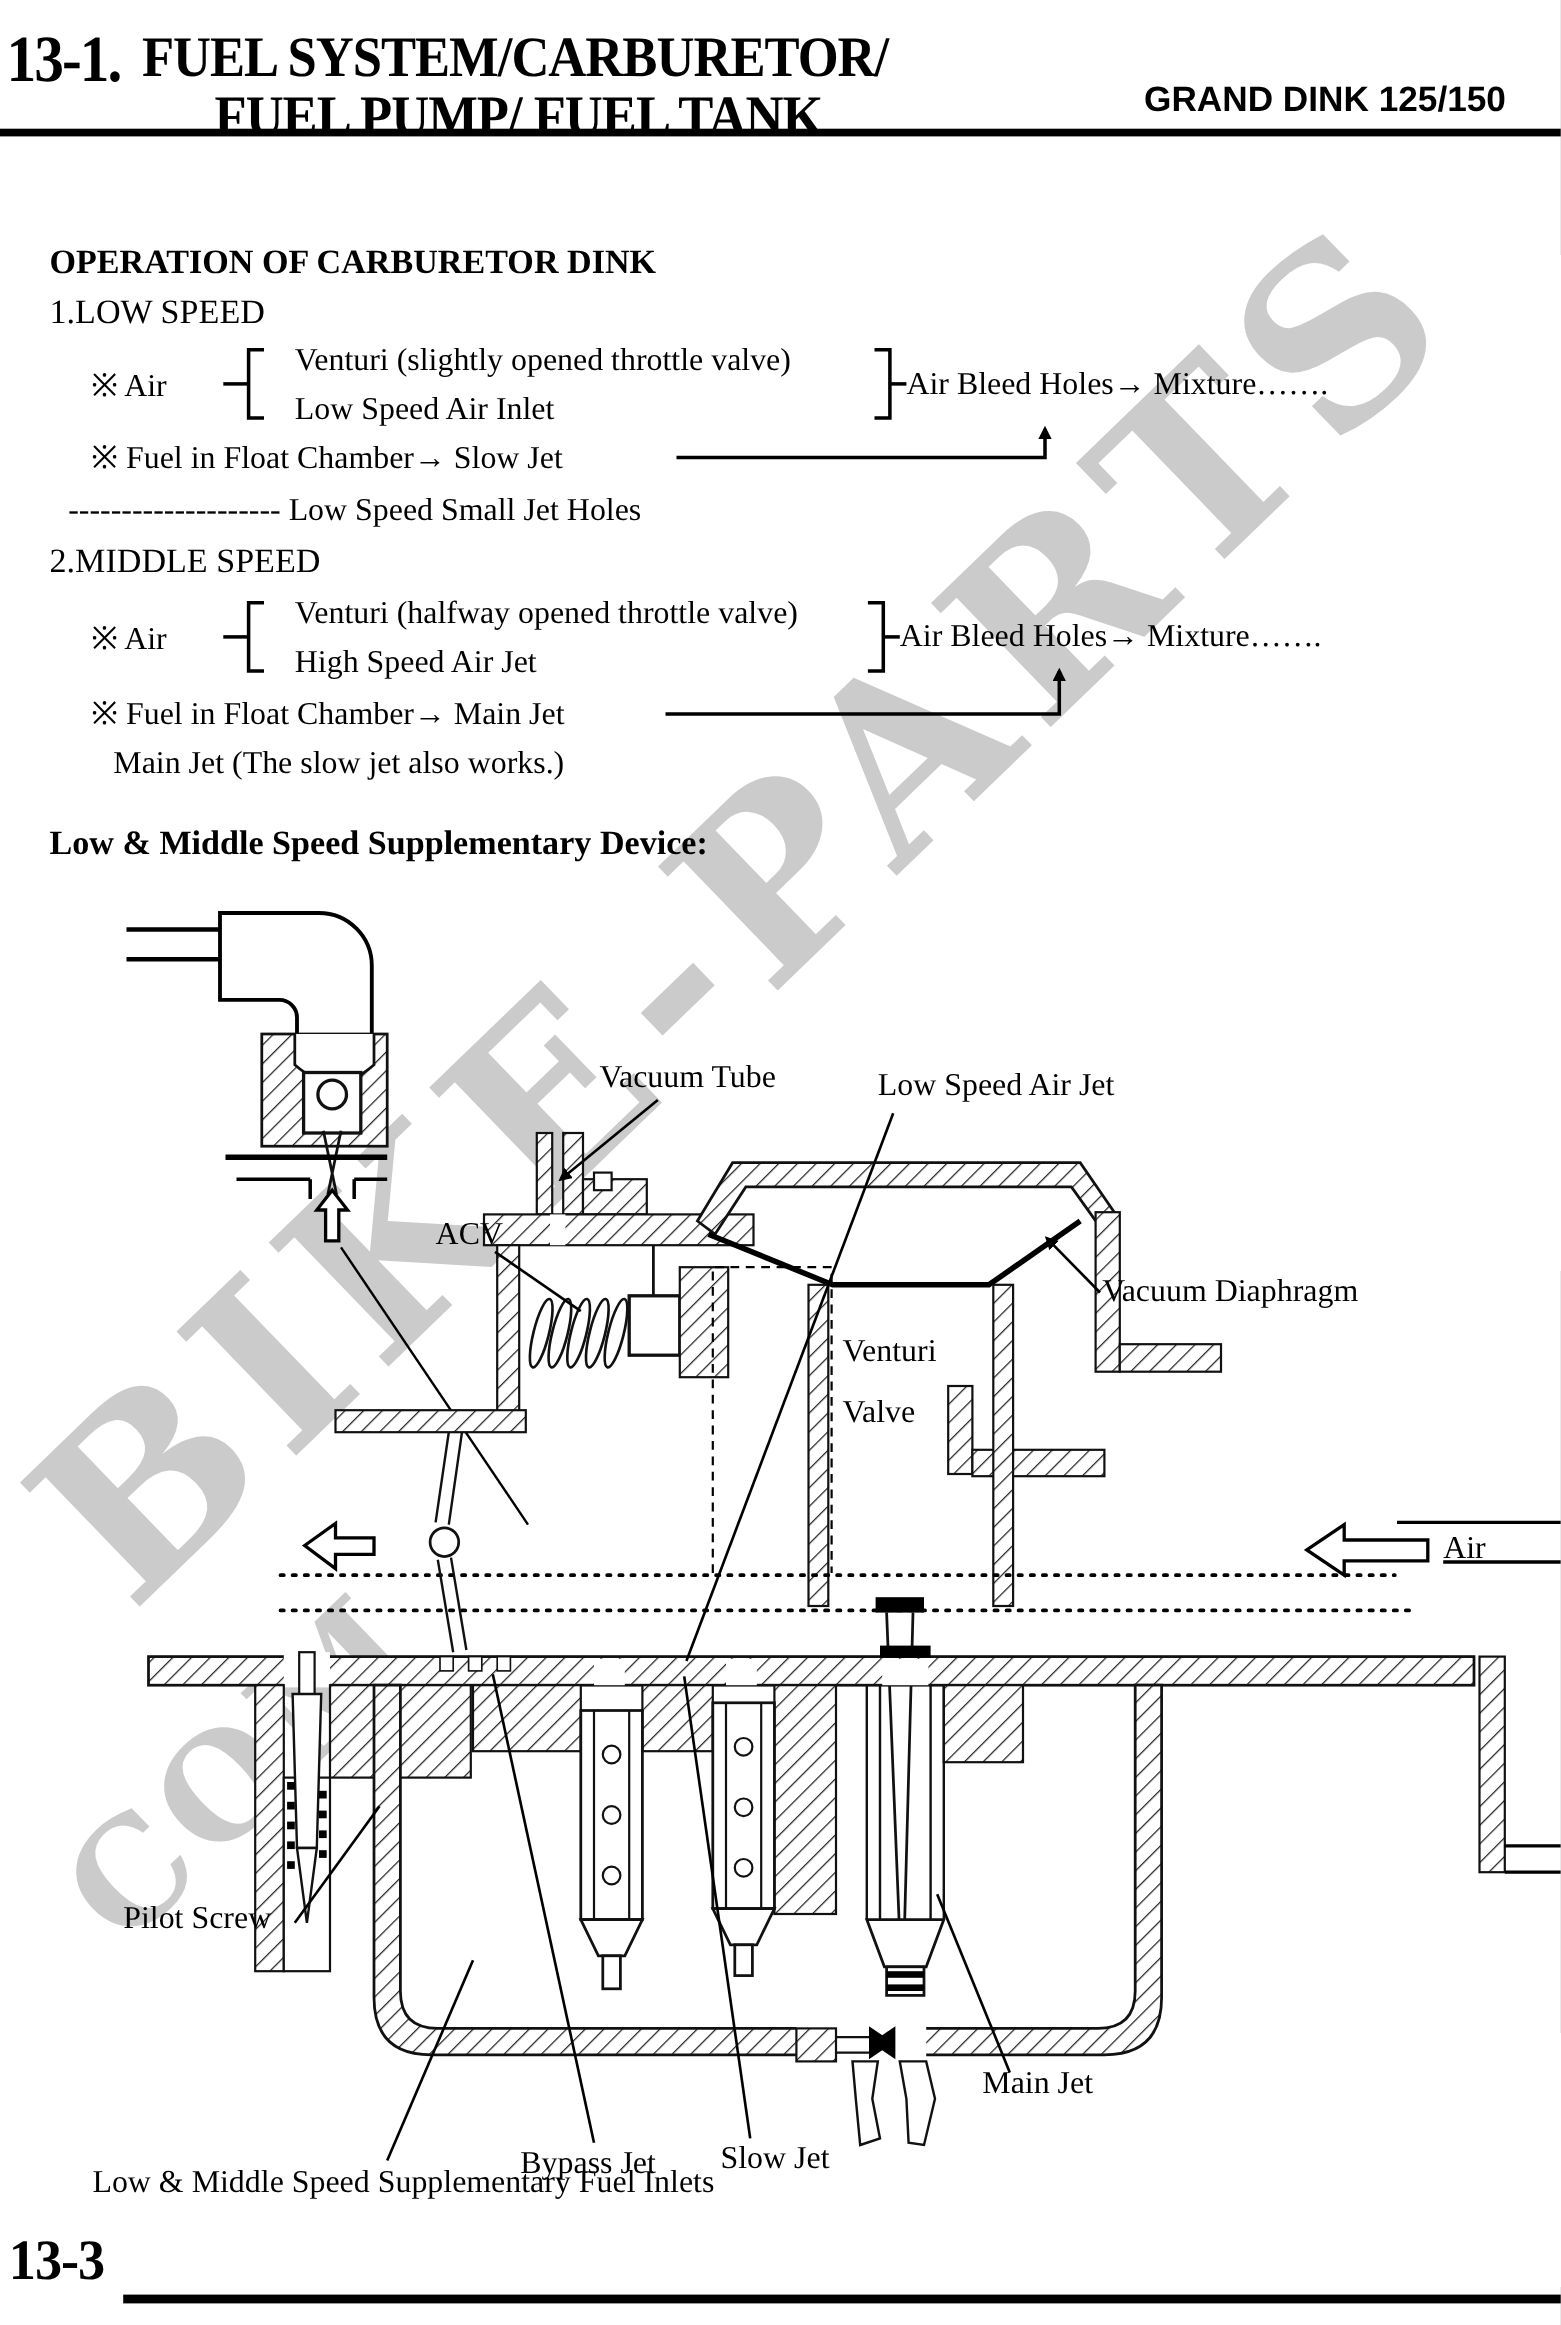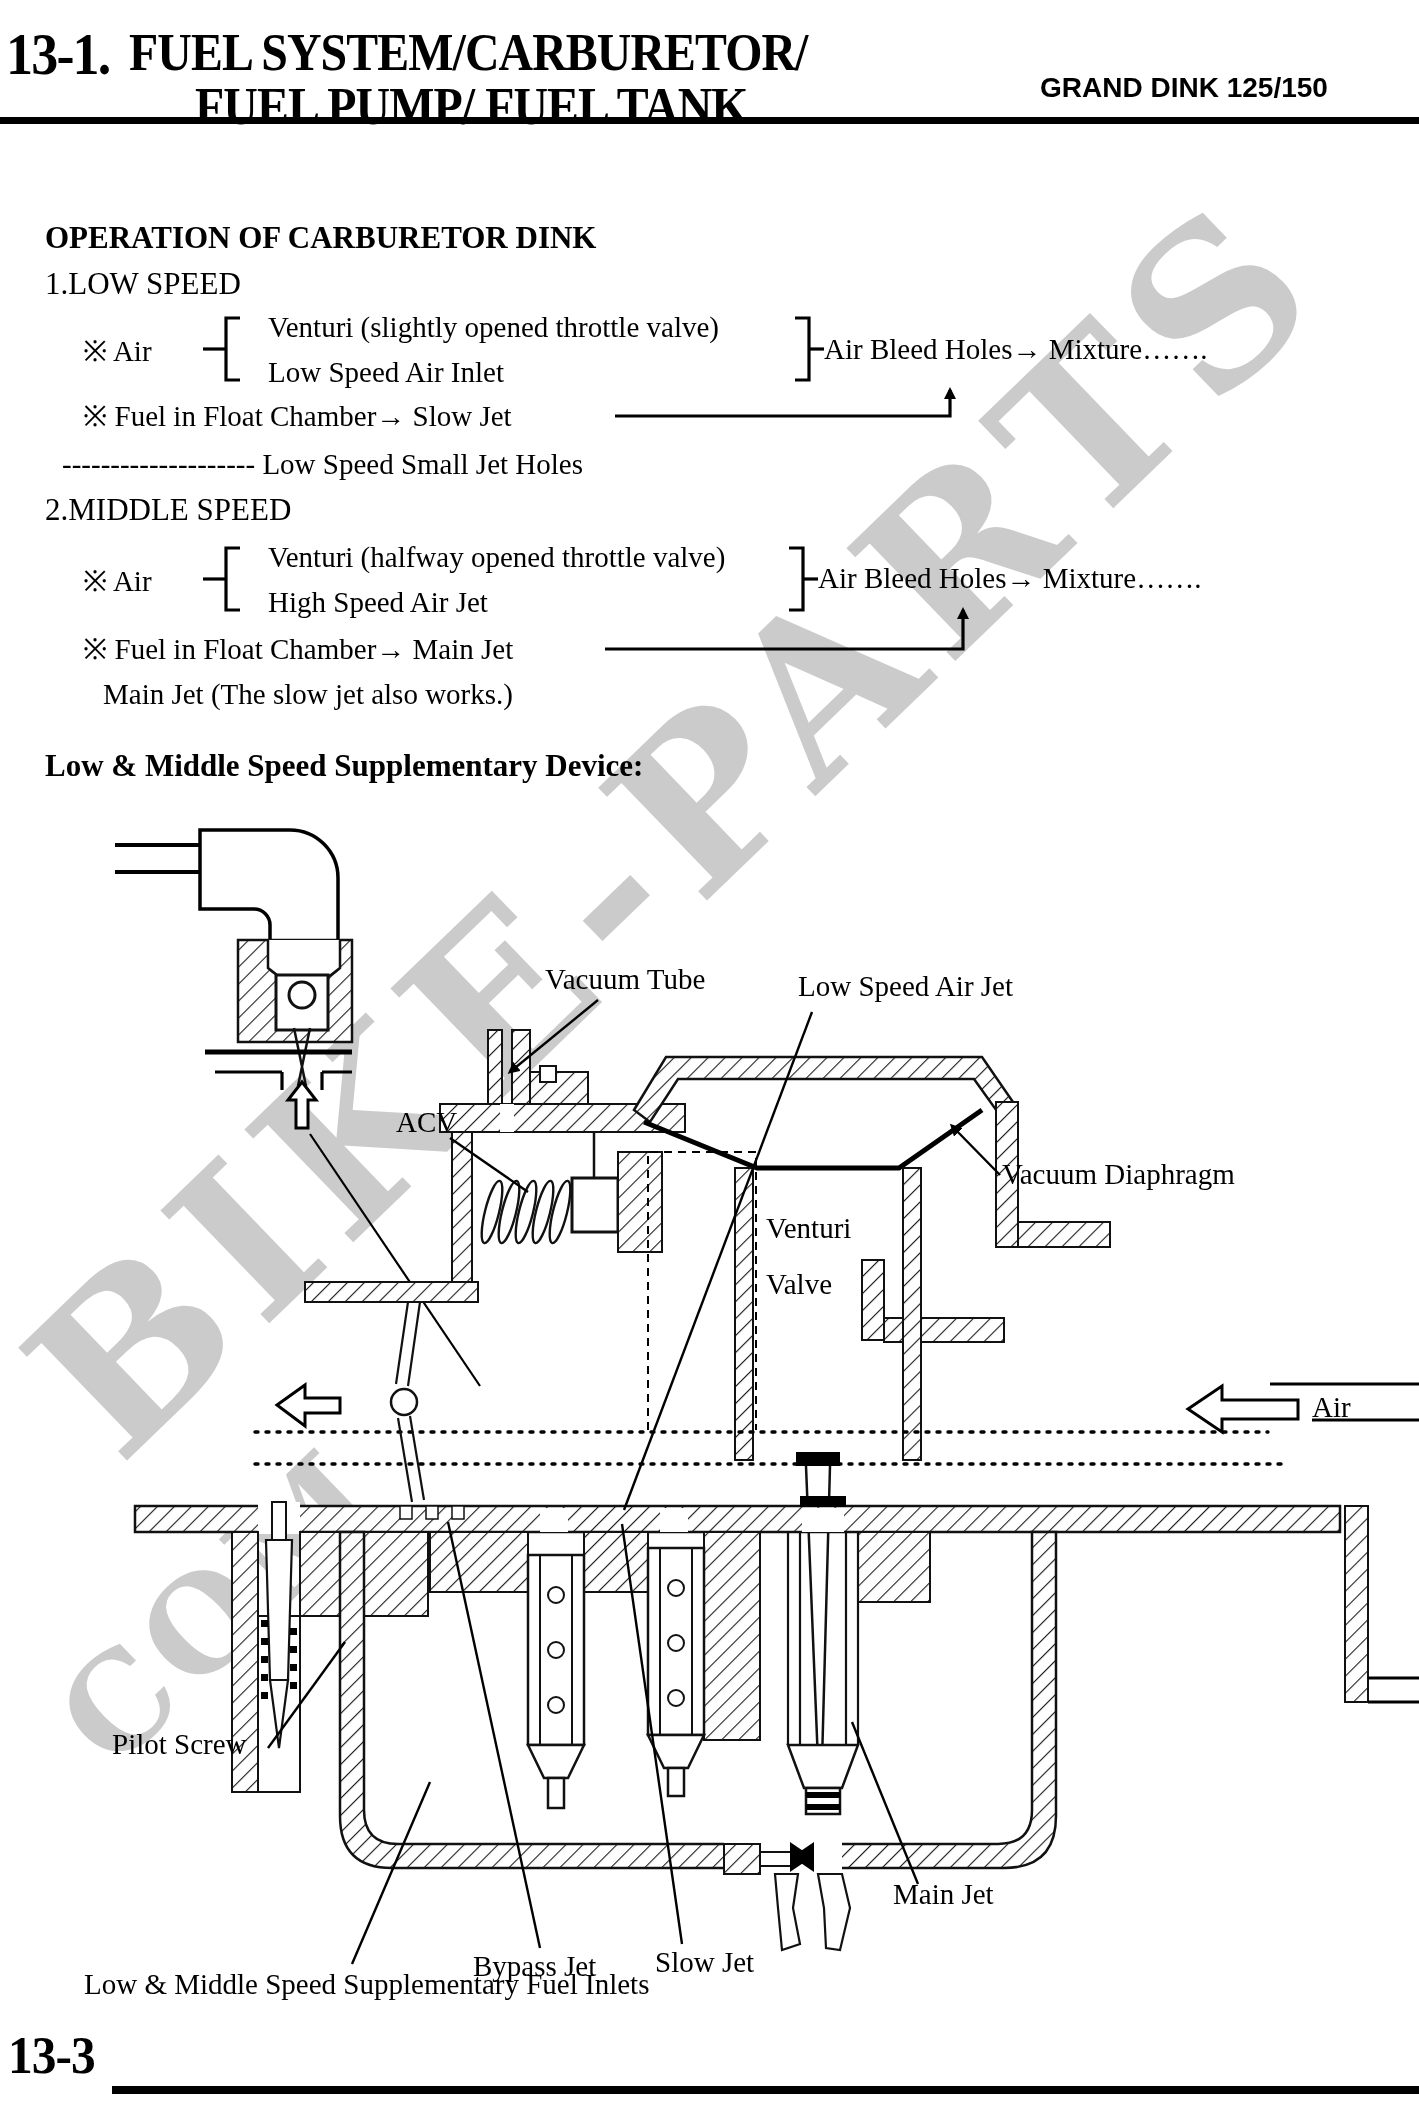--- a/index.html
+++ b/index.html
@@ -8,21 +8,21 @@
   .abs{position:absolute;white-space:nowrap;}
   
   .hdr-title{left:6px;top:6px;display:flex;align-items:flex-start;font-weight:bold;margin-top:20px;}
   .sec-no{font-size:60px;line-height:56px;transform:scaleX(.9);transform-origin:0 0;letter-spacing:-2px;}
   .hdr-lines{margin-left:8px;}
   .hdr-line{font-size:52px;line-height:54px;font-weight:bold;transform:scaleX(.92);transform-origin:0 0;letter-spacing:-1px;}
   .hdr-line2{margin-left:66px;}
   .hdr-rule{left:0;top:117px;width:1419px;height:7px;background:#000;}
   .brand-wrap{left:968px;top:8px;display:flex;align-items:center;}
   .brand-text{font-family:"Liberation Sans","DejaVu Sans",sans-serif;font-weight:bold;font-size:52px;letter-spacing:0px;margin-left:10px;}
-  .model{left:1040px;top:72px;font-family:"Liberation Sans","DejaVu Sans",sans-serif;font-weight:bold;font-size:28px;}
+  .model{left:1040px;top:72px;font-family:"Liberation Sans","DejaVu Sans",sans-serif;font-weight:bold;font-size:32px;}
   
   .t{font-size:29px;line-height:32px;z-index:3;}
   .b{font-weight:bold;}
   .t31{font-size:31px;}
   
   .wm{position:absolute;color:#cbcbcb;font-family:"DejaVu Serif","Liberation Serif",serif;
       font-weight:bold;z-index:0;text-align:center;}
   .wm1{left:-175px;top:700px;width:1700px;font-size:215px;letter-spacing:16px;transform:rotate(-44deg);}
   .wm2{left:-30px;top:1530px;width:500px;font-size:130px;letter-spacing:8px;transform:rotate(-44deg);}
   

